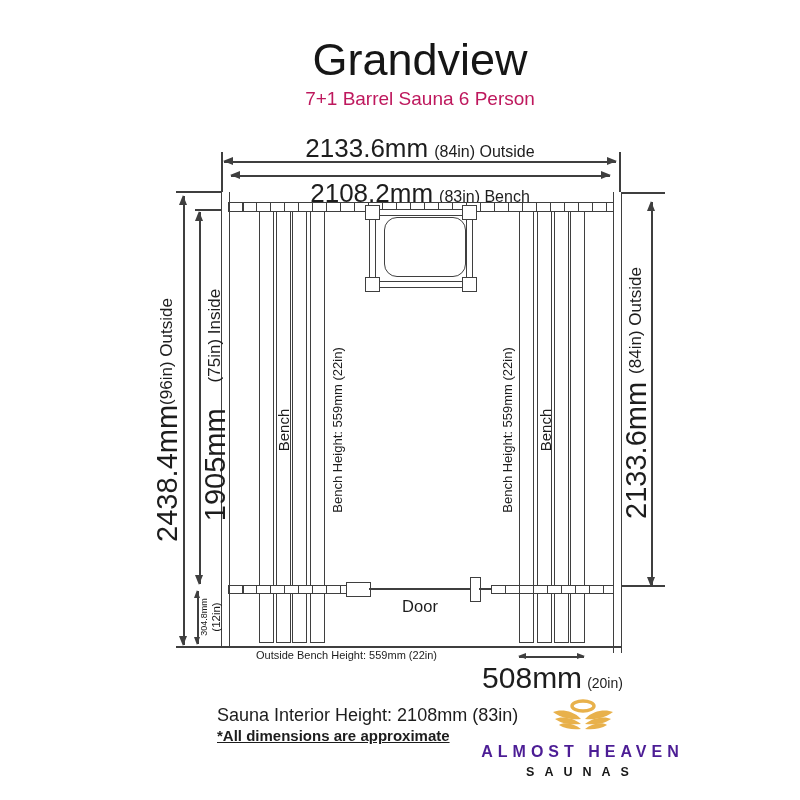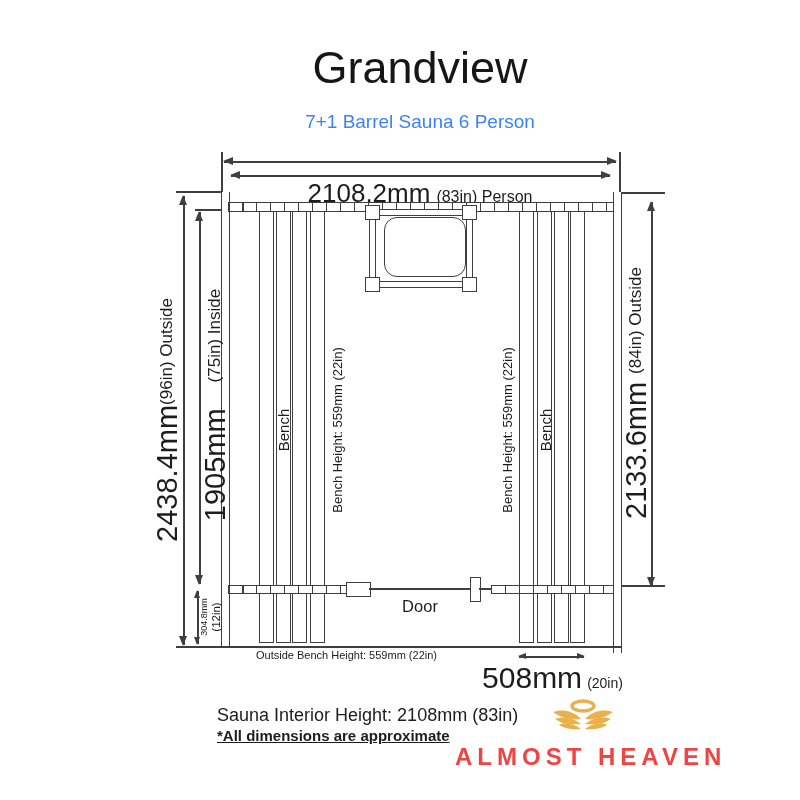--- a/index.html
+++ b/index.html
@@ -38,54 +38,57 @@
   .dwall-v{border-left:1.5px solid var(--ln);border-right:1.5px solid var(--ln);background:#fff;}
   .tickband{border-top:1.5px solid var(--ln);border-bottom:1.5px solid var(--ln);background:#fff;
     background-image:repeating-linear-gradient(90deg,var(--ln) 0,var(--ln) 1.5px,transparent 1.5px,transparent 14px);}
   .slat{border:1.4px solid var(--ln);background:#fff;}
   .rail-v{border-left:1.2px solid var(--ln);border-right:1.2px solid var(--ln);background:#fff;}
   .rail-h{border-top:1.2px solid var(--ln);border-bottom:1.2px solid var(--ln);background:#fff;}
   .post{border:1.5px solid var(--ln);background:#fff;}
 
   
   .title{font-size:45px;line-height:1.05;color:#161616;}
-  .subtitle{font-size:19px;color:#3b82f6;margin-top:23px;}
+  .subtitle{font-size:19px;color:#be185d;}
   .dimval{font-size:26px;}
   .dimdet{font-size:16px;margin-left:6px;}
   .rot{display:flex;align-items:center;justify-content:center;transform:rotate(-90deg);white-space:nowrap;}
   .rotval{font-size:29px;}
   .rotdet{font-size:17px;margin-left:8px;}
   .gap26{margin-left:26px;}
   .benchlbl{font-size:15px;}
   .benchh{font-size:13px;}
   .doorlbl{font-size:16.5px;}
   .n508v{font-size:30px;}
   .n508d{font-size:14px;margin-left:5px;}
   .porch{line-height:1.15;text-align:center;}
   .porch .l1{font-size:9px;}
   .porch .l2{font-size:11.5px;}
   .note-sm{font-size:11px;}
   .note{font-size:18px;}
   .note-b{font-size:15px;font-weight:bold;text-decoration:underline;}
-  .brand{font-size:24px;font-weight:bold;letter-spacing:5px;color:#ef4444;}
+  .brand{font-size:16px;font-weight:bold;letter-spacing:5px;color:#4c1d95;}
   .brandsub{font-size:12.5px;font-weight:bold;letter-spacing:10px;color:#181818;}
 </style>
 </head>
 <body>
 
 <div id="canvas">
 
-  <div class="abs title center" style="left:170px;top:36px;width:500px;margin-top:8px;">Grandview</div>
+  <div class="abs title center" style="left:170px;top:36px;width:500px;">Grandview</div>
   <div class="abs subtitle center" style="left:170px;top:88px;width:500px;">7+1 Barrel Sauna 6 Person</div>
 
+  <div class="abs center nowrap" style="left:220px;top:133px;width:400px;">
+    <span class="dimval">2133.6mm</span><span class="dimdet">(84in) Outside</span>
+  </div>
   <div class="abs dim-h" style="left:224px;top:161px;width:392px;"></div>
 
   <div class="abs dim-h" style="left:231px;top:175px;width:379px;"></div>
   <div class="abs center nowrap" style="left:220px;top:178px;width:400px;">
-    <span class="dimval">2108.2mm</span><span class="dimdet">(83in) Person</span>
+    <span class="dimval">2108.2mm</span><span class="dimdet">(83in) Bench</span>
   </div>
 
   <div class="abs vline" style="left:221px;top:152px;height:40px;"></div>
   <div class="abs vline" style="left:619px;top:152px;height:40px;"></div>
   <div class="abs hline" style="left:176px;top:191px;width:46px;"></div>
   <div class="abs hline" style="left:195px;top:209px;width:33px;"></div>
   <div class="abs hline" style="left:620px;top:192px;width:45px;"></div>
   <div class="abs hline" style="left:620px;top:585px;width:45px;"></div>
 
   <div class="abs dwall-v" style="left:221px;top:192px;width:7px;height:456px;"></div>
@@ -171,15 +174,16 @@
           <path d="M30 31 C23 25, 12 24, 8 27 C14 31, 23 32, 30 31 Z"></path>
         </g>
         <g fill="#E8B14B" transform="translate(64,0) scale(-1,1)">
           <path d="M30 21 C22 12, 9 11, 2 14 C10 20, 20 22, 30 21 Z"></path>
           <path d="M30 26 C22 19, 9 18, 4 21 C11 26, 21 27, 30 26 Z"></path>
           <path d="M30 31 C23 25, 12 24, 8 27 C14 31, 23 32, 30 31 Z"></path>
         </g>
       </svg>
     </div>
     <div class="brand center nowrap" style="margin-top:1px;">ALMOST HEAVEN</div>
+    <div class="brandsub center nowrap" style="margin-top:4px;">SAUNAS</div>
   </div>
 
 </div>
 
 </body></html>

